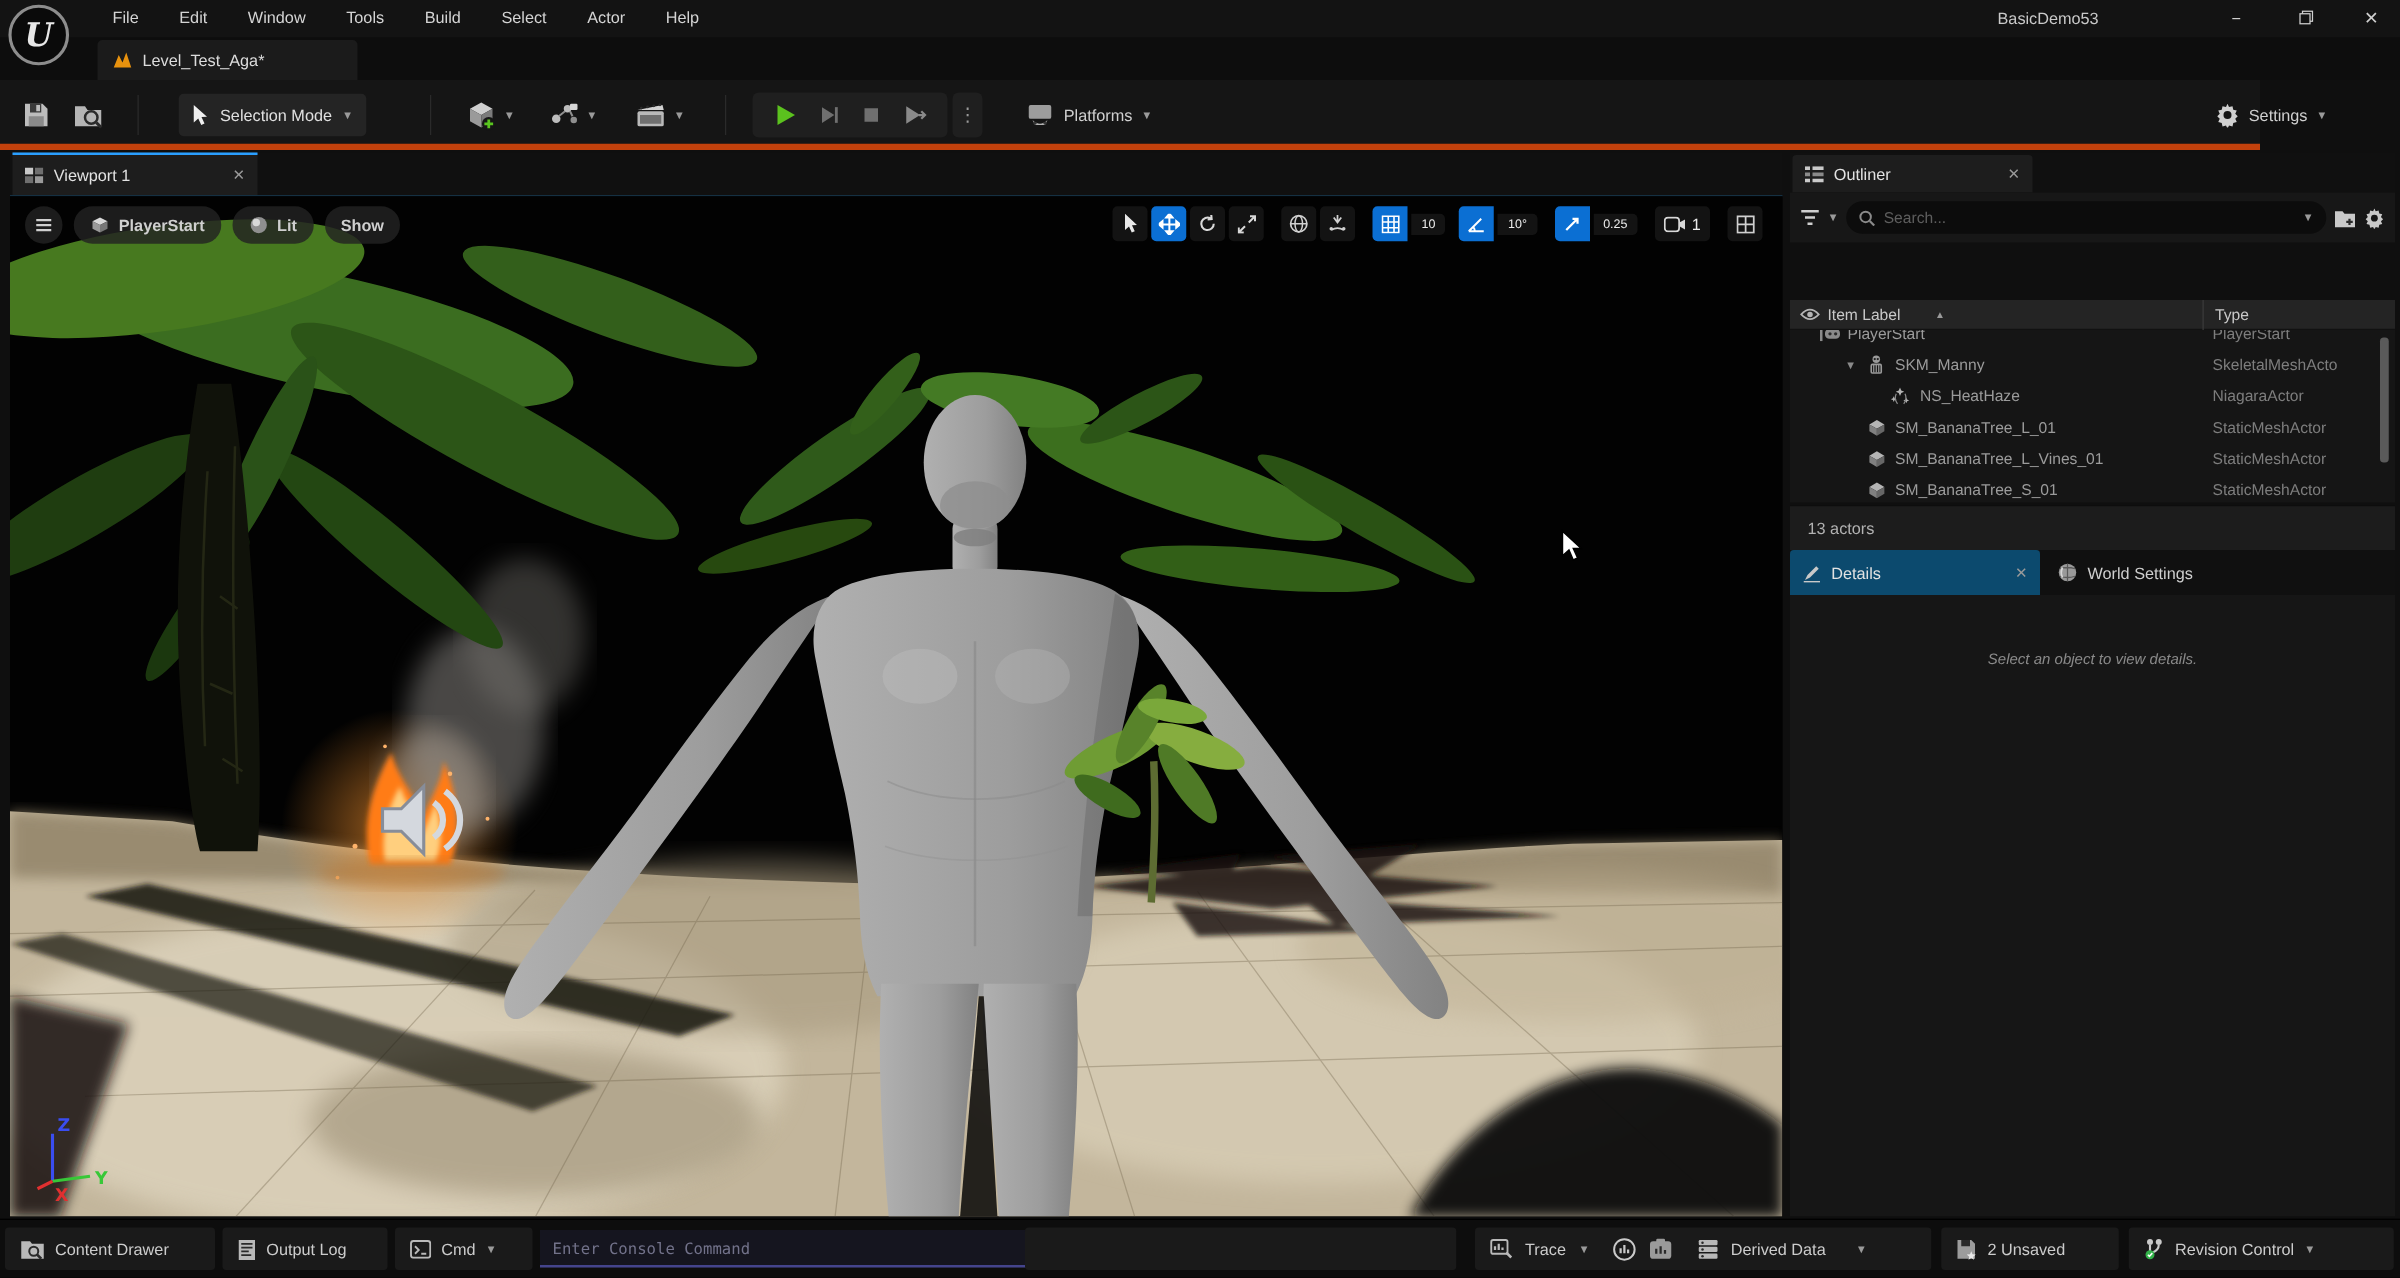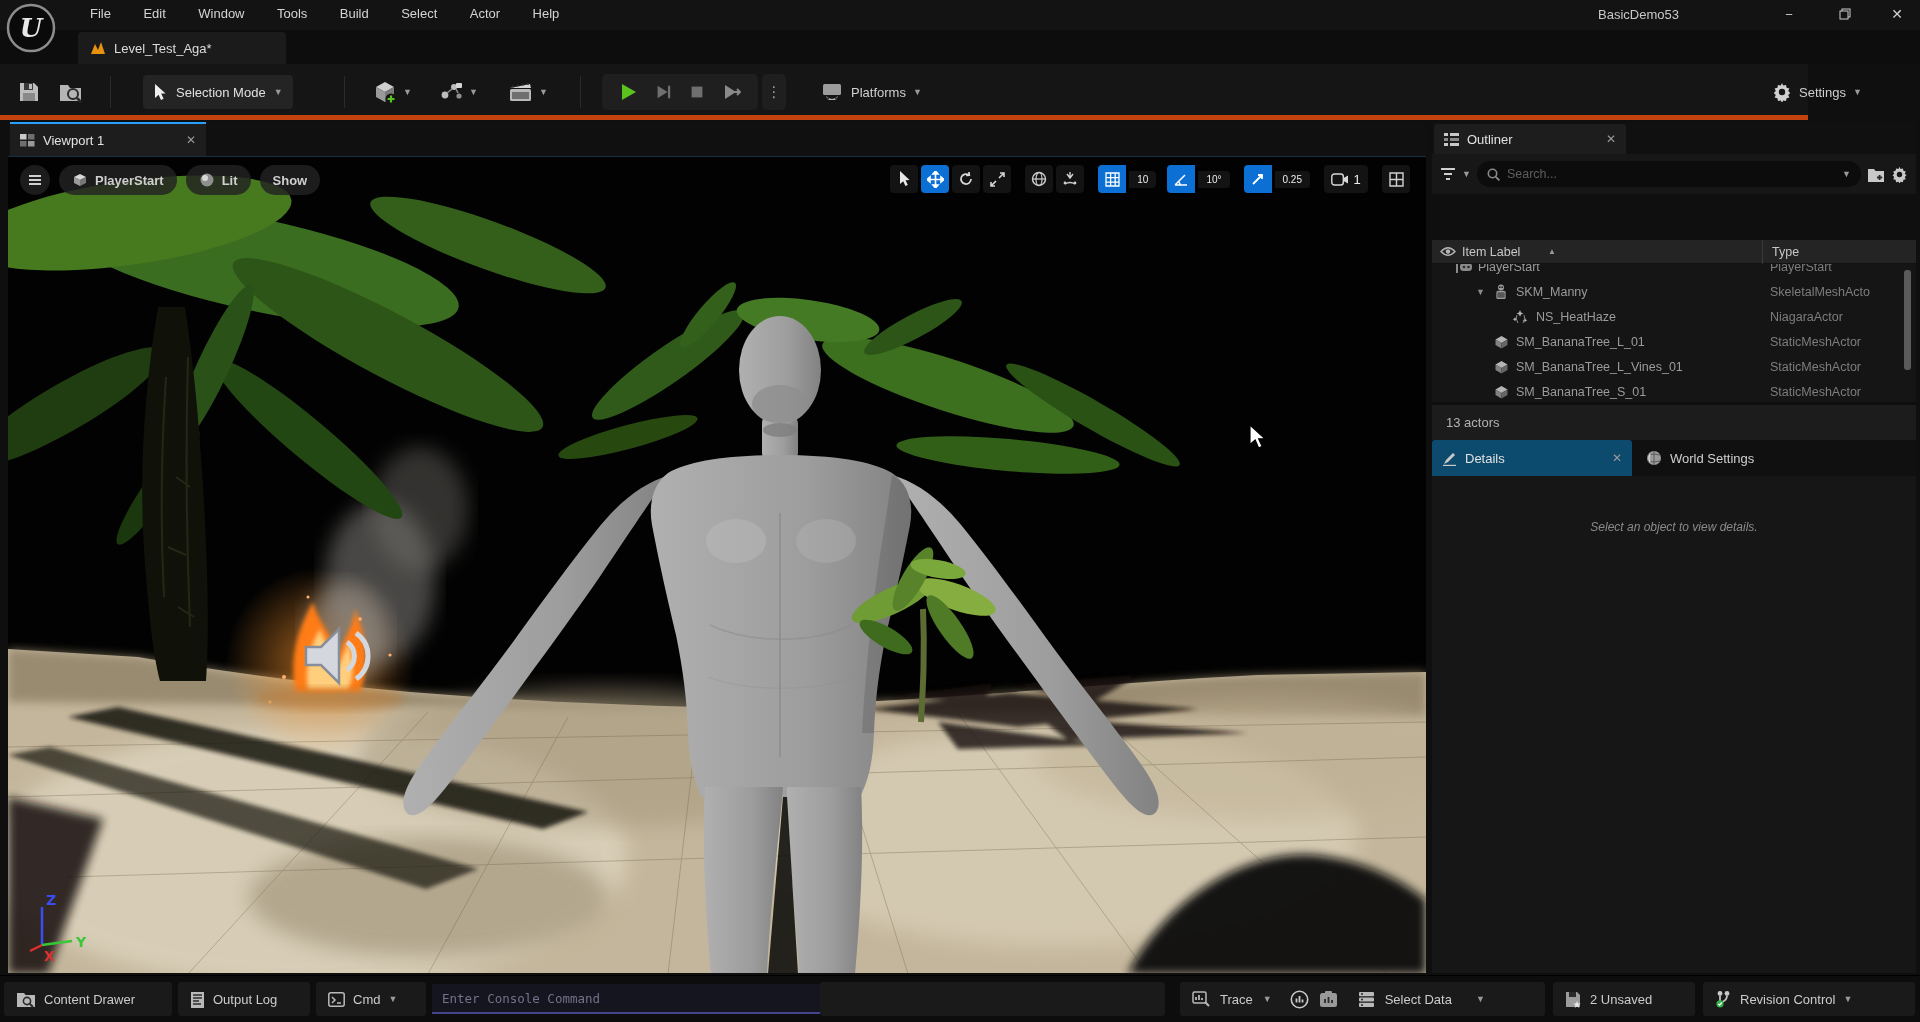--- a/index.html
+++ b/index.html
@@ -719,21 +719,21 @@
         <path d="M6,13 v-4 M9.5,13 v-6 M13,13 v-3" stroke="#2a2a2a" stroke-width="1.8"></path>
       </svg>
       <svg width="17" height="17" viewBox="0 0 17 17" style="margin-left:10px">
         <rect x="1" y="1" width="15" height="4.2" rx="1" fill="#b9b9b9"></rect>
           <rect x="1" y="6.4" width="15" height="4.2" rx="1" fill="#b9b9b9"></rect>
           <rect x="1" y="11.8" width="15" height="4.2" rx="1" fill="#b9b9b9"></rect>
         <circle cx="4" cy="3.1" r="1" fill="#2a2a2a"></circle>
           <circle cx="4" cy="8.5" r="1" fill="#2a2a2a"></circle>
           <circle cx="4" cy="13.9" r="1" fill="#2a2a2a"></circle>
       </svg>
-      <span>Select Data</span>
+      <span>Derived Data</span>
       <span class="chev" style="margin-left:14px">▼</span>
     </div>
 
     <div class="abs sb-box" style="left:1553px;width:142px">
       <svg width="17" height="17" viewBox="0 0 17 17">
         <path d="M1,1 h11 l3,3 v12 h-14 Z" fill="#9c9c9c"></path>
           <rect x="4" y="1" width="7" height="5" fill="#2a2a2a"></rect>
         <path d="M12,10 l1,2.4 2.6,.2 -2,1.7 .6,2.5 -2.2-1.4 -2.2,1.4 .6-2.5 -2-1.7 2.6-.2 Z" fill="#e8e8e8"></path>
       </svg>
       <span>2 Unsaved</span>

